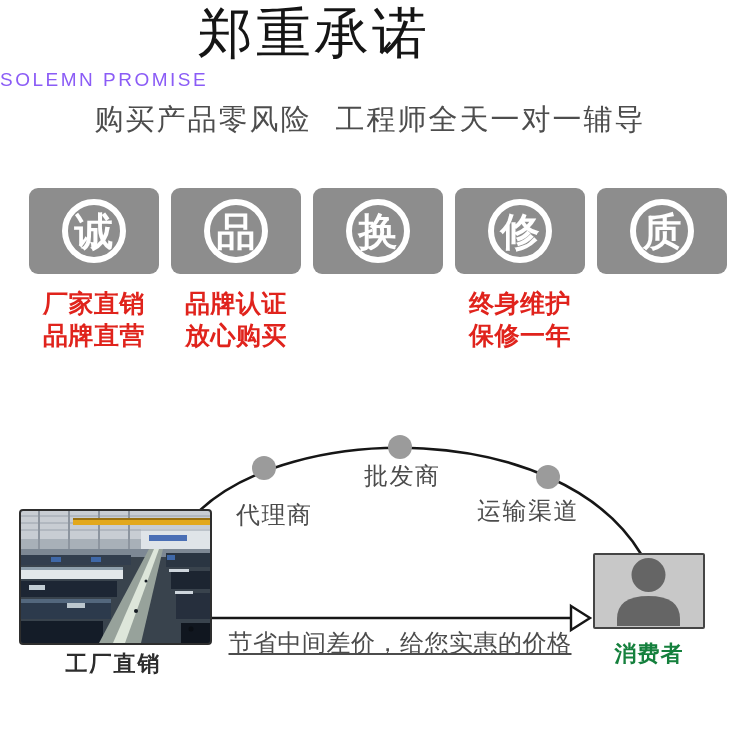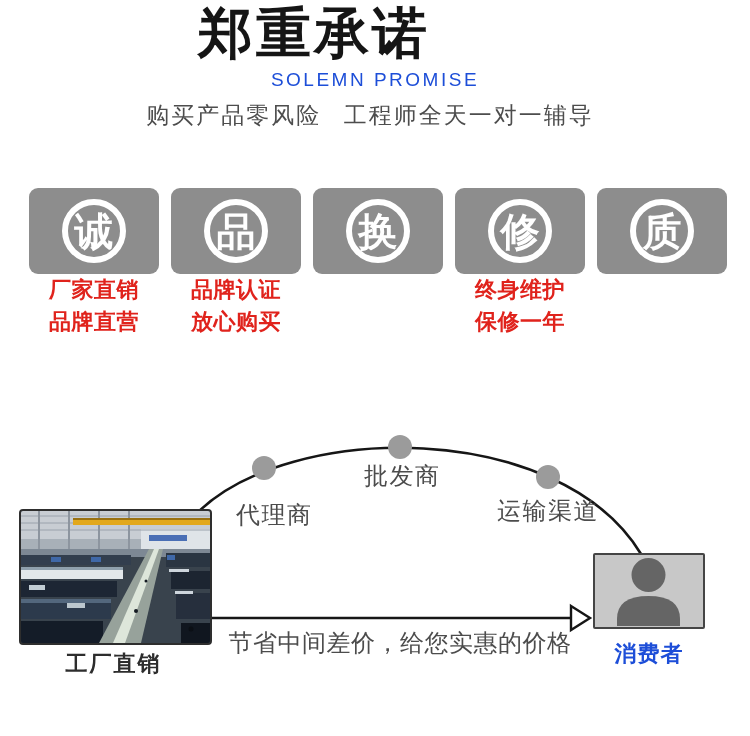--- a/index.html
+++ b/index.html
@@ -3,75 +3,75 @@
 <meta charset="utf-8">
 <style>
   html,body{margin:0;padding:0;background:#fff;}
   .page{
     position:relative;width:750px;height:736px;background:#ffffff;overflow:hidden;
     font-family:"Liberation Sans","DejaVu Sans",sans-serif;
   }
   
   .title{
     position:absolute;top:2px;left:0;width:628px;text-align:center;
-    font-size:55px;font-weight:700;color:#151515;letter-spacing:3px;line-height:1.15;
+    font-size:55px;font-weight:400;color:#151515;letter-spacing:3px;line-height:1.15;
   }
   .subtitle-en{
-    position:absolute;top:69px;left:0;width:750px;text-align:center;
-    font-size:19px;color:#1d4ed8;letter-spacing:2.5px;font-weight:500;
+    position:absolute;top:69px;left:0;width:750px;text-align:left;
+    font-size:19px;color:#8b5cf6;letter-spacing:2.5px;font-weight:500;
   }
   .tagline{
     position:absolute;top:100px;left:0;width:740px;text-align:center;
-    font-size:23px;color:#4d4d4d;letter-spacing:2px;word-spacing:14px;font-weight:500;
+    font-size:29px;color:#4d4d4d;letter-spacing:2px;word-spacing:14px;font-weight:500;
   }
   
   .badges{position:absolute;left:29px;top:188px;display:flex;gap:12px;}
   .badge-col{width:130px;display:flex;flex-direction:column;align-items:center;}
   .badge-tile{
     width:130px;height:86px;background:#8d8d8d;border-radius:9px;
     display:flex;align-items:center;justify-content:center;
   }
   .badge-ring{
     width:52px;height:52px;border:6.5px solid #ffffff;border-radius:50%;
     display:flex;align-items:center;justify-content:center;
   }
   .badge-char{font-size:39px;font-weight:700;color:#ffffff;line-height:1;}
   .badge-cap{
-    text-align:center;color:#e0231c;
-    font-size:22px;line-height:32px;font-weight:600;letter-spacing:0.5px;
+    margin-top:13px;text-align:center;color:#e0231c;
+    font-size:25px;line-height:32px;font-weight:600;letter-spacing:0.5px;
   }
   
   .lines-overlay{position:absolute;left:0;top:0;width:750px;height:736px;pointer-events:none;}
   .factory{
     position:absolute;left:19px;top:509px;width:189px;height:132px;
     border:2px solid #2e2e2e;border-radius:4px;overflow:hidden;background:#39434d;
   }
   .factory svg{display:block;}
   .factory-label{
     position:absolute;left:19px;top:649px;width:189px;text-align:center;
     font-size:22px;color:#2d2d2d;letter-spacing:2px;font-weight:600;
   }
   .consumer{
     position:absolute;left:593px;top:553px;width:112px;height:76px;
     background:#c8c8c8;border:2.5px solid #454545;border-radius:2px;box-sizing:border-box;
     overflow:hidden;
   }
   .consumer-label{
     position:absolute;left:593px;top:639px;width:112px;text-align:center;
-    font-size:22px;color:#1d4ed8;letter-spacing:1px;font-weight:600;
+    font-size:22px;color:#15803d;letter-spacing:1px;font-weight:600;
   }
   .node-label{
     position:absolute;font-size:24px;color:#4c4c4c;white-space:nowrap;letter-spacing:1.5px;
   }
   .node-agent{left:236px;top:499px;}
   .node-wholesaler{left:364px;top:460px;}
-  .node-transport{left:497px;top:495px;text-align:center;}
+  .node-transport{left:477px;top:495px;text-align:center;}
   .arrow-text{
     position:absolute;left:120px;top:627px;width:560px;text-align:center;
-    font-size:24px;color:#4c4c4c;letter-spacing:0.5px;
+    font-size:24px;color:#4c4c4c;letter-spacing:0.5px;text-decoration:underline;
   }
 </style>
 </head>
 <body>
 
 <div class="page">
 
   <div class="title">郑重承诺</div>
   <div class="subtitle-en">SOLEMN PROMISE</div>
   <div class="tagline">购买产品零风险 工程师全天一对一辅导</div>

